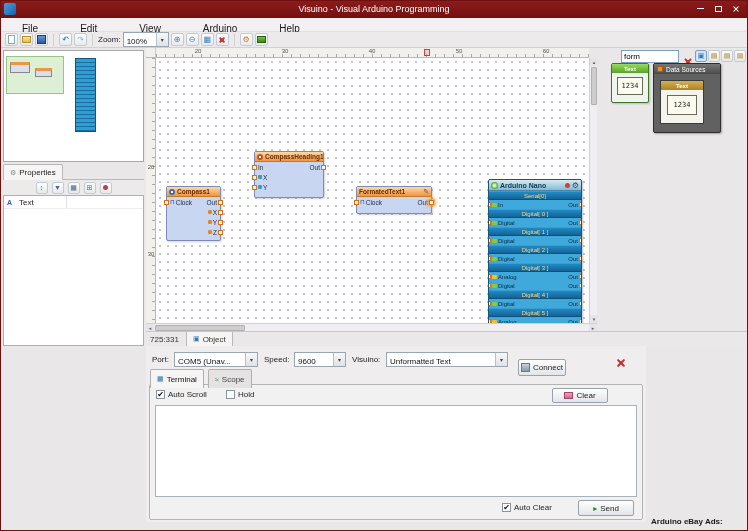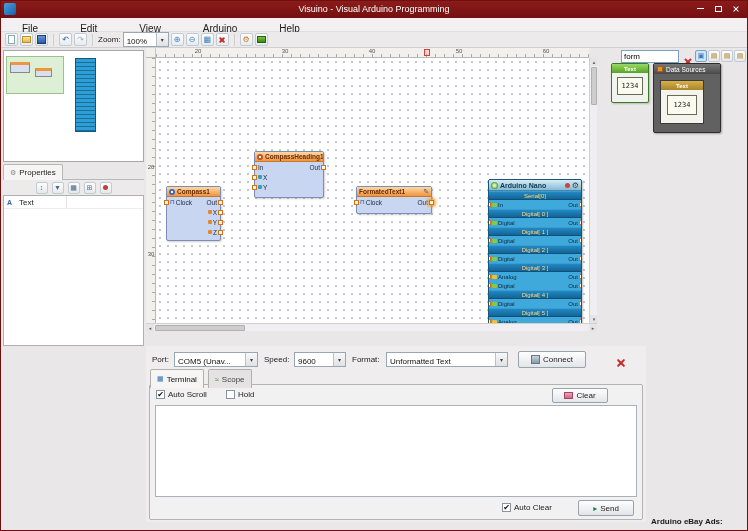--- a/index.html
+++ b/index.html
@@ -360,39 +360,46 @@
     <span class="sthumb" style="left:1px;top:9px;width:6px;height:38px"></span>
     <span class="sbtn" style="left:0;bottom:0;width:8px;height:8px">▾</span>
   </div>
   <div class="abs scroll" style="left:145px;top:322px;width:451px;height:8px;border-top:1px solid #d0d0d0">
     <span class="sbtn" style="left:0;top:0;width:8px;height:8px">◂</span>
     <span class="sthumb" style="left:9px;top:1px;width:90px;height:6px"></span>
     <span class="sbtn" style="right:0;top:0;width:8px;height:8px">▸</span>
   </div>
 
   
+  <div id="statusbar" class="abs">
+    <span class="abs" style="left:4px;top:3px">725:331</span>
+    <span class="abs flex" style="left:40px;top:0;height:15px;padding:0 6px;gap:3px;background:#f6f5f4;border:1px solid #b8b8b8;border-top:none">
+      <span style="color:#3878b8;font-size:7px">▣</span>
+      <span>Object</span>
+    </span>
+  </div>
 
   
   <div id="serial" class="abs">
     <span class="abs lab8" style="left:6px;top:9px">Port:</span>
     <span class="combo abs" style="left:28px;top:6px;width:84px">
       <span class="txt">COM5 (Unav...</span>
       <span class="arr">▾</span>
     </span>
     <span class="abs lab8" style="left:118px;top:9px">Speed:</span>
     <span class="combo abs" style="left:148px;top:6px;width:52px">
       <span class="txt">9600</span>
       <span class="arr">▾</span>
     </span>
-    <span class="abs lab8" style="left:206px;top:9px">Format:</span>
+    <span class="abs lab8" style="left:206px;top:9px">Visuino:</span>
     <span class="combo abs" style="left:240px;top:6px;width:122px">
       <span class="txt">Unformatted Text</span>
       <span class="arr">▾</span>
     </span>
-    <span class="btn abs" style="left:372px;top:5px;width:68px;height:17px">
+    <span class="btn abs" style="left:372px;top:13px;width:48px;height:17px">
       <span style="width:9px;height:9px;background:linear-gradient(#c8d4dc,#8898a4);border:1px solid #687884"></span>
       <span>Connect</span>
     </span>
     <span class="xicon abs" style="left:470px;top:8px;width:10px;height:10px"></span>
 
     
     <span class="tab2" style="left:4px;top:23px;background:#f6f5f4;color:#111;z-index:2">
       <span style="color:#3878b8;font-size:7px">▦</span>
       <span>Terminal</span>
     </span>

